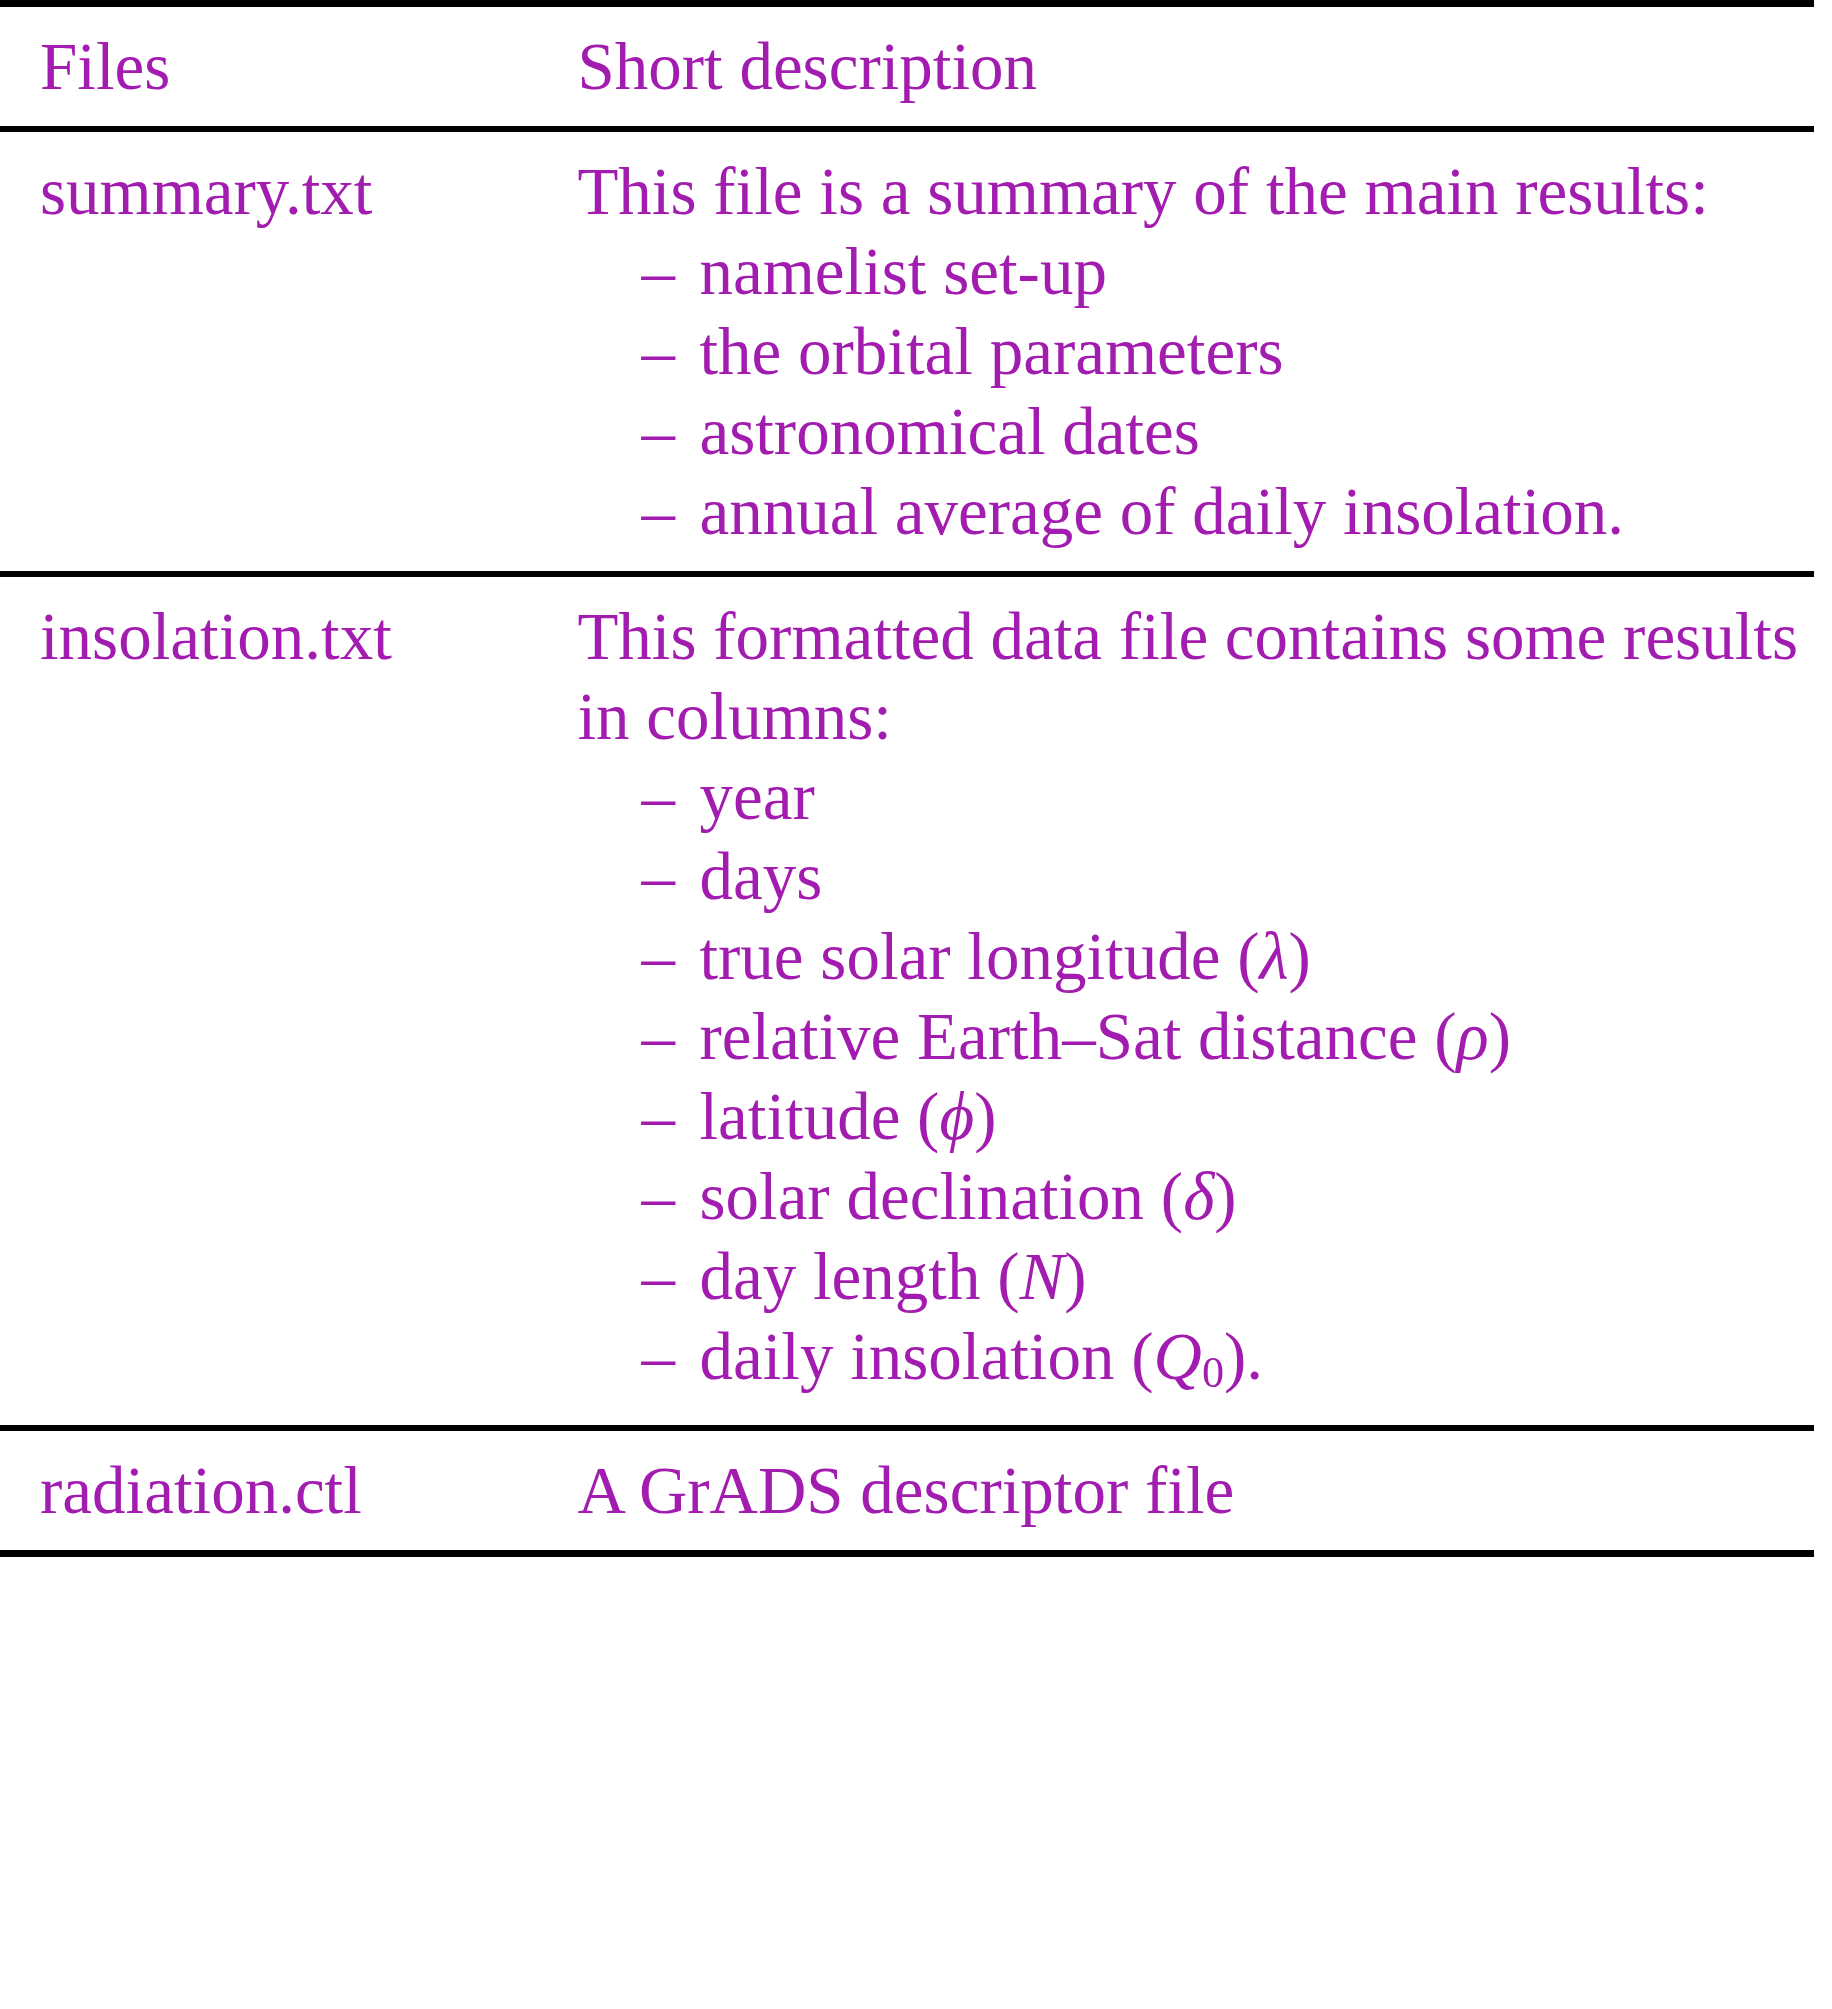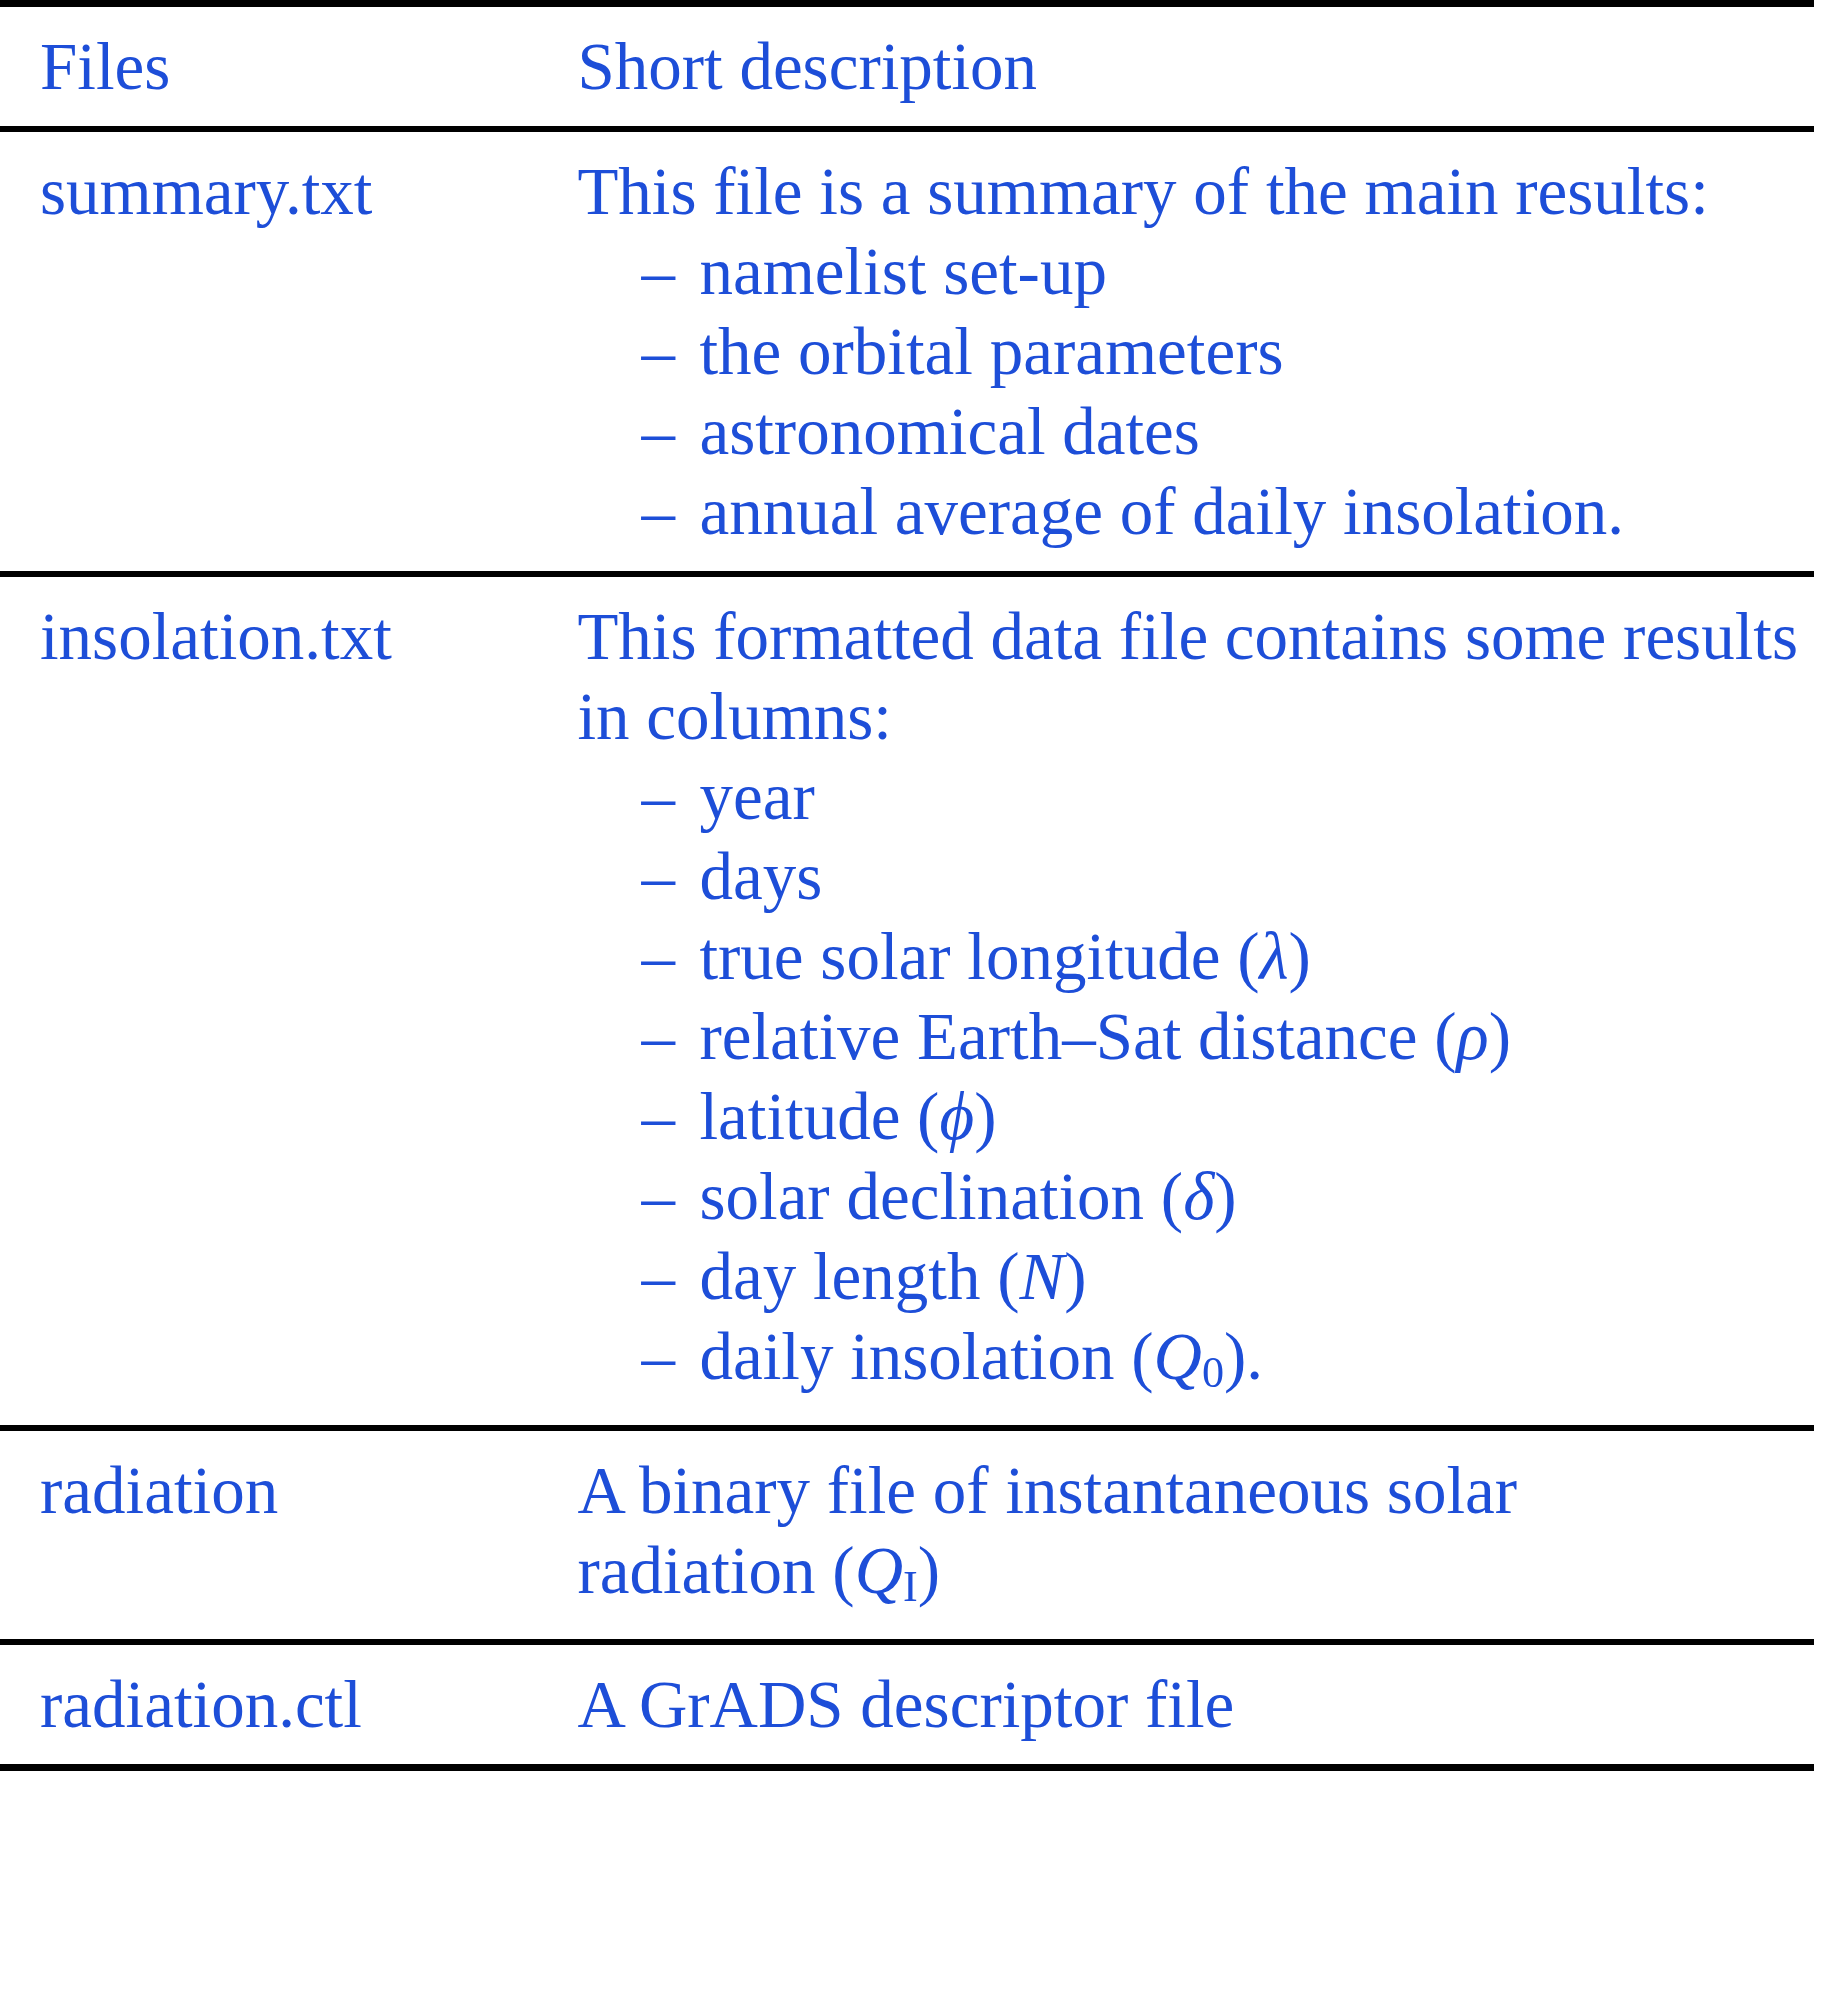--- a/index.html
+++ b/index.html
@@ -5,21 +5,21 @@
   html, body {
     margin: 0;
     padding: 0;
     background: #ffffff;
   }
   .page {
     position: relative;
     width: 1814px;
     height: 2009px;
     background: #ffffff;
-    color: #1d4ed8;
+    color: #a21caf;
     font-family: "Liberation Serif", "DejaVu Serif", serif;
     font-size: 67px;
     line-height: 80px;
     overflow: hidden;
   }
   table.files-table {
     width: 1833px;
     border-collapse: collapse;
     border-top: 7px solid #000;
     border-bottom: 7px solid #000;
@@ -98,27 +98,20 @@
             <div class="bullet-line"><span class="dash">–</span><span><span class="seg-p">days</span></span></div>
             <div class="bullet-line"><span class="dash">–</span><span><span class="seg-p">true solar longitude (</span><span class="seg-i">λ</span><span class="seg-p">)</span></span></div>
             <div class="bullet-line"><span class="dash">–</span><span><span class="seg-p">relative Earth–Sat distance (</span><span class="seg-i">ρ</span><span class="seg-p">)</span></span></div>
             <div class="bullet-line"><span class="dash">–</span><span><span class="seg-p">latitude (</span><span class="seg-i">ϕ</span><span class="seg-p">)</span></span></div>
             <div class="bullet-line"><span class="dash">–</span><span><span class="seg-p">solar declination (</span><span class="seg-i">δ</span><span class="seg-p">)</span></span></div>
             <div class="bullet-line"><span class="dash">–</span><span><span class="seg-p">day length (</span><span class="seg-i">N</span><span class="seg-p">)</span></span></div>
             <div class="bullet-line"><span class="dash">–</span><span><span class="seg-p">daily insolation (</span><span class="seg-i">Q</span><span class="seg-sub">0</span><span class="seg-p">).</span></span></div>
           </td>
   </tr>
         <tr>
-    <td class="col-files">radiation</td>
-    <td class="col-desc">
-            <div class="desc-line"><span class="seg-p">A binary file of instantaneous solar</span></div>
-            <div class="desc-line"><span class="seg-p">radiation (</span><span class="seg-i">Q</span><span class="seg-sub">I</span><span class="seg-p">)</span></div>
-          </td>
-  </tr>
-        <tr>
     <td class="col-files">radiation.ctl</td>
     <td class="col-desc">
             <div class="desc-line"><span class="seg-p">A GrADS descriptor file</span></div>
           </td>
   </tr>
       </tbody>
   </table>
 </div>
 
 

